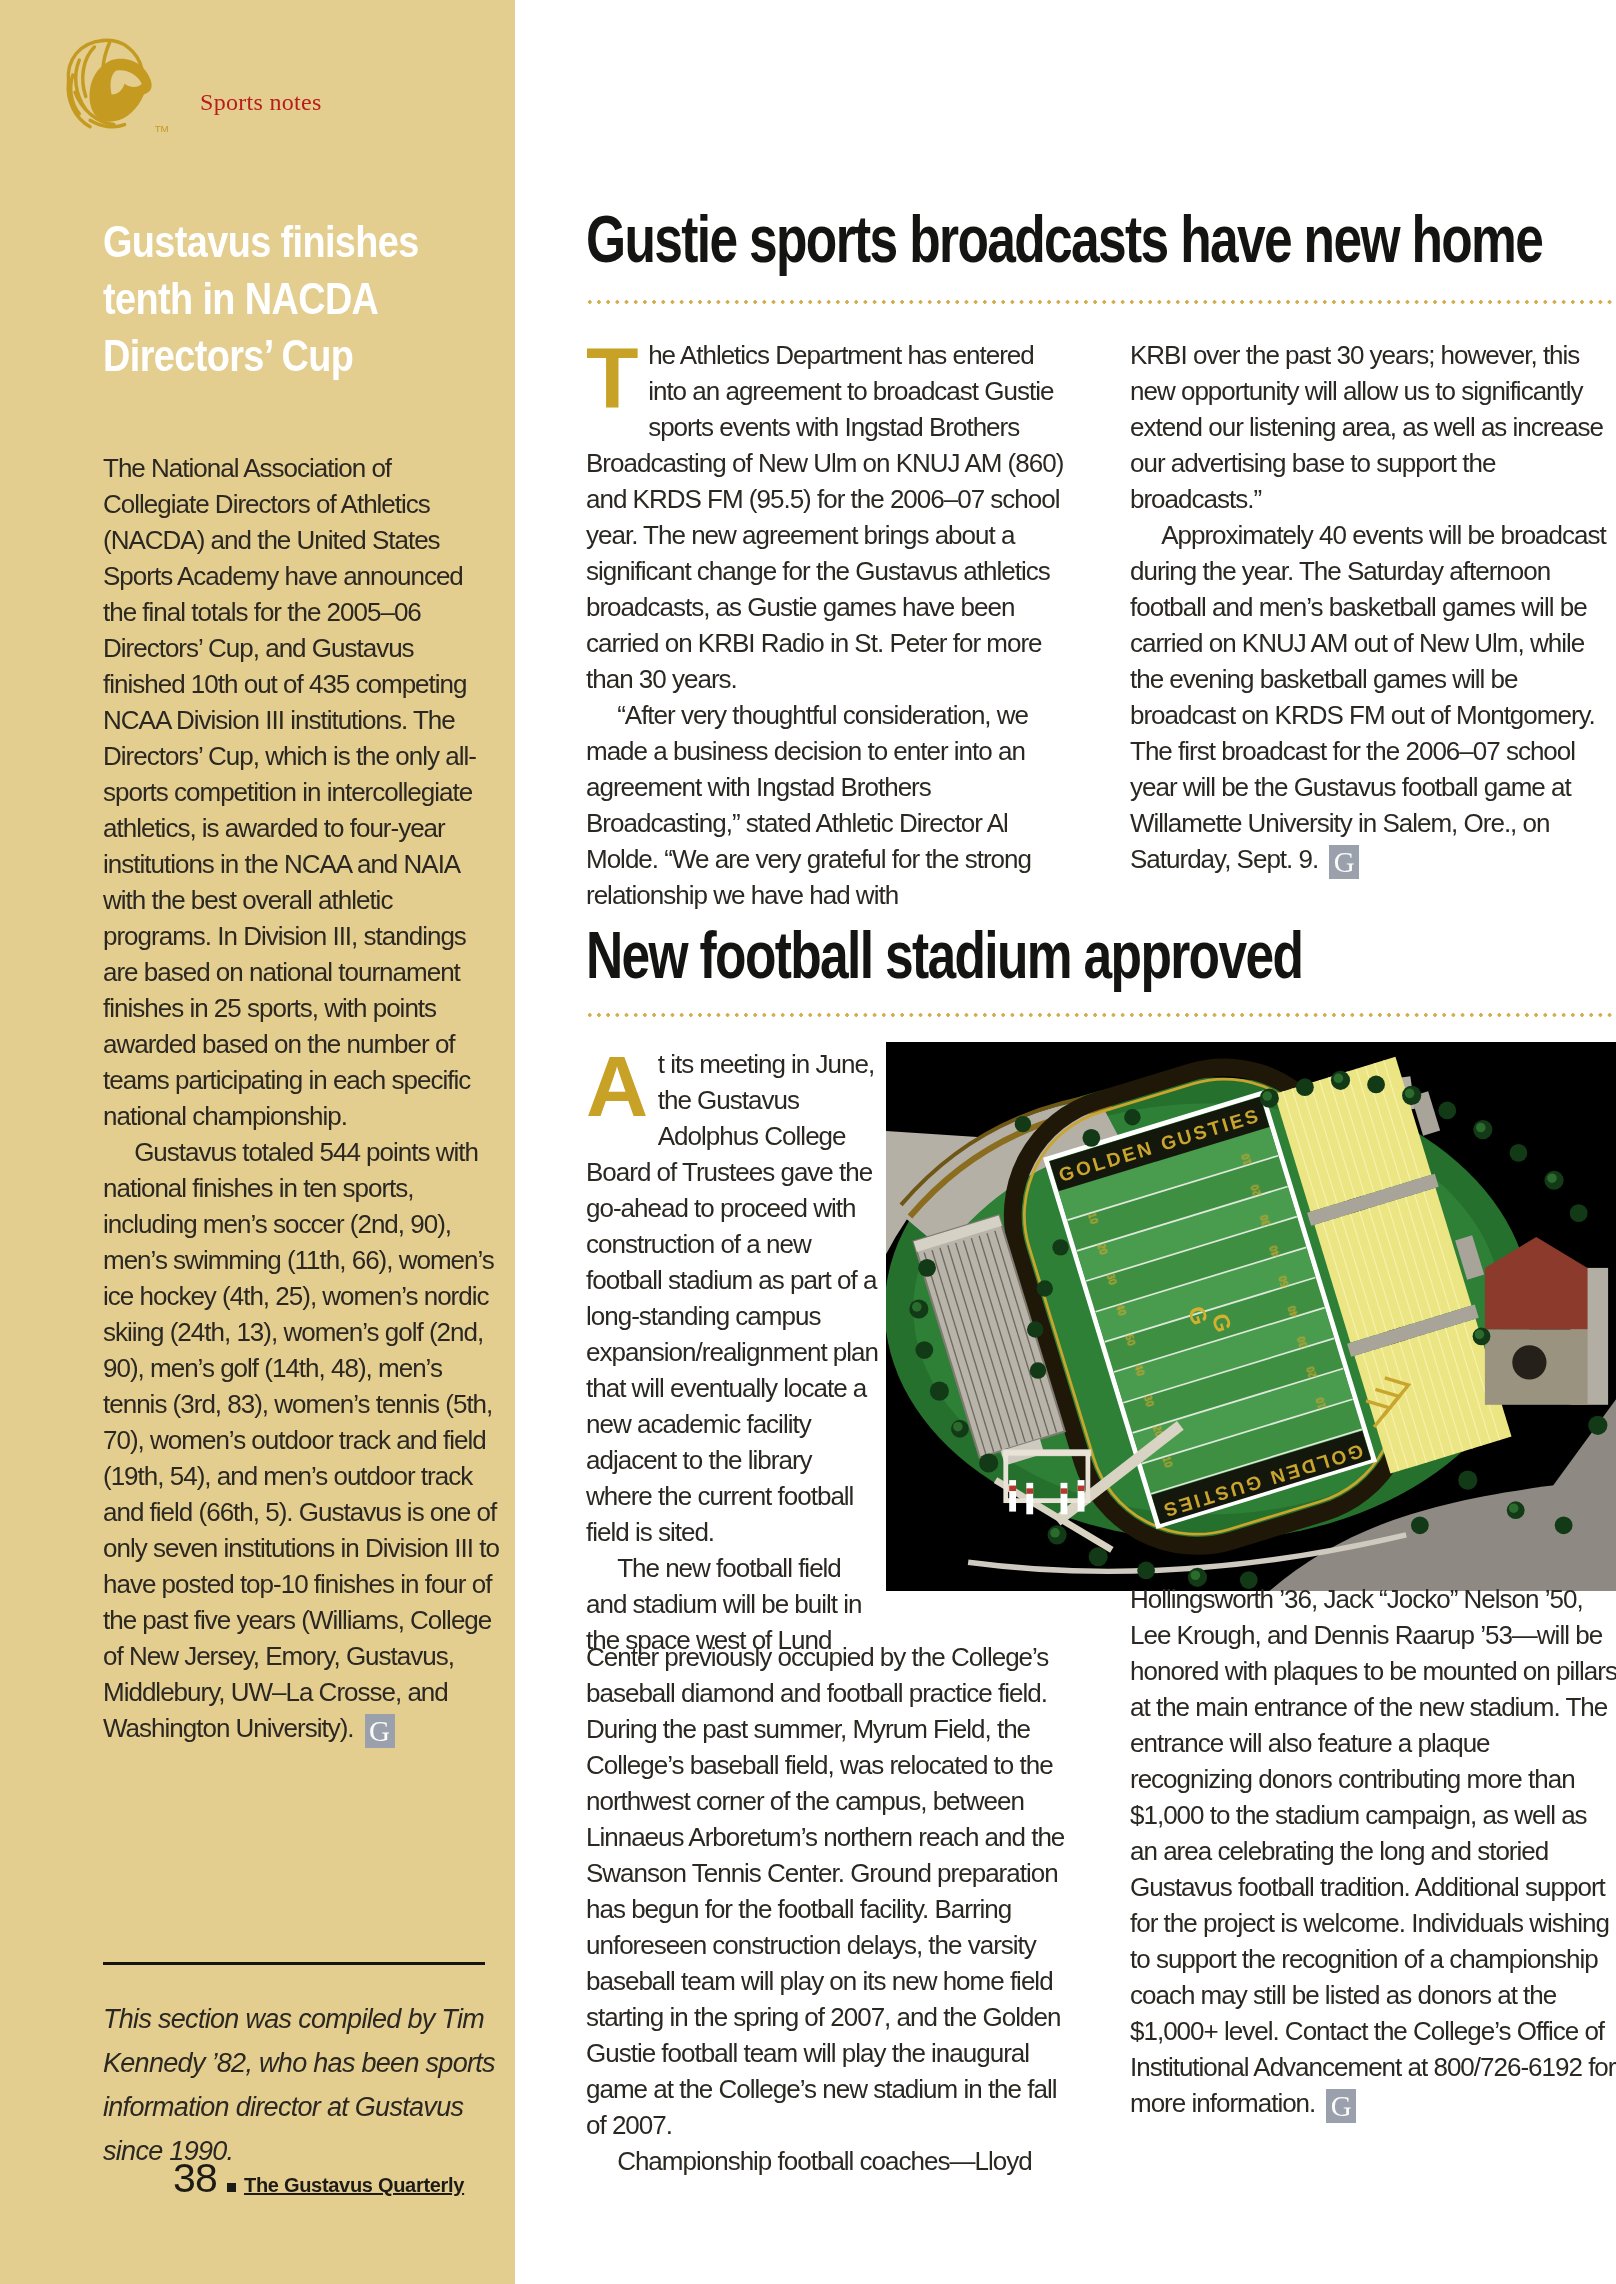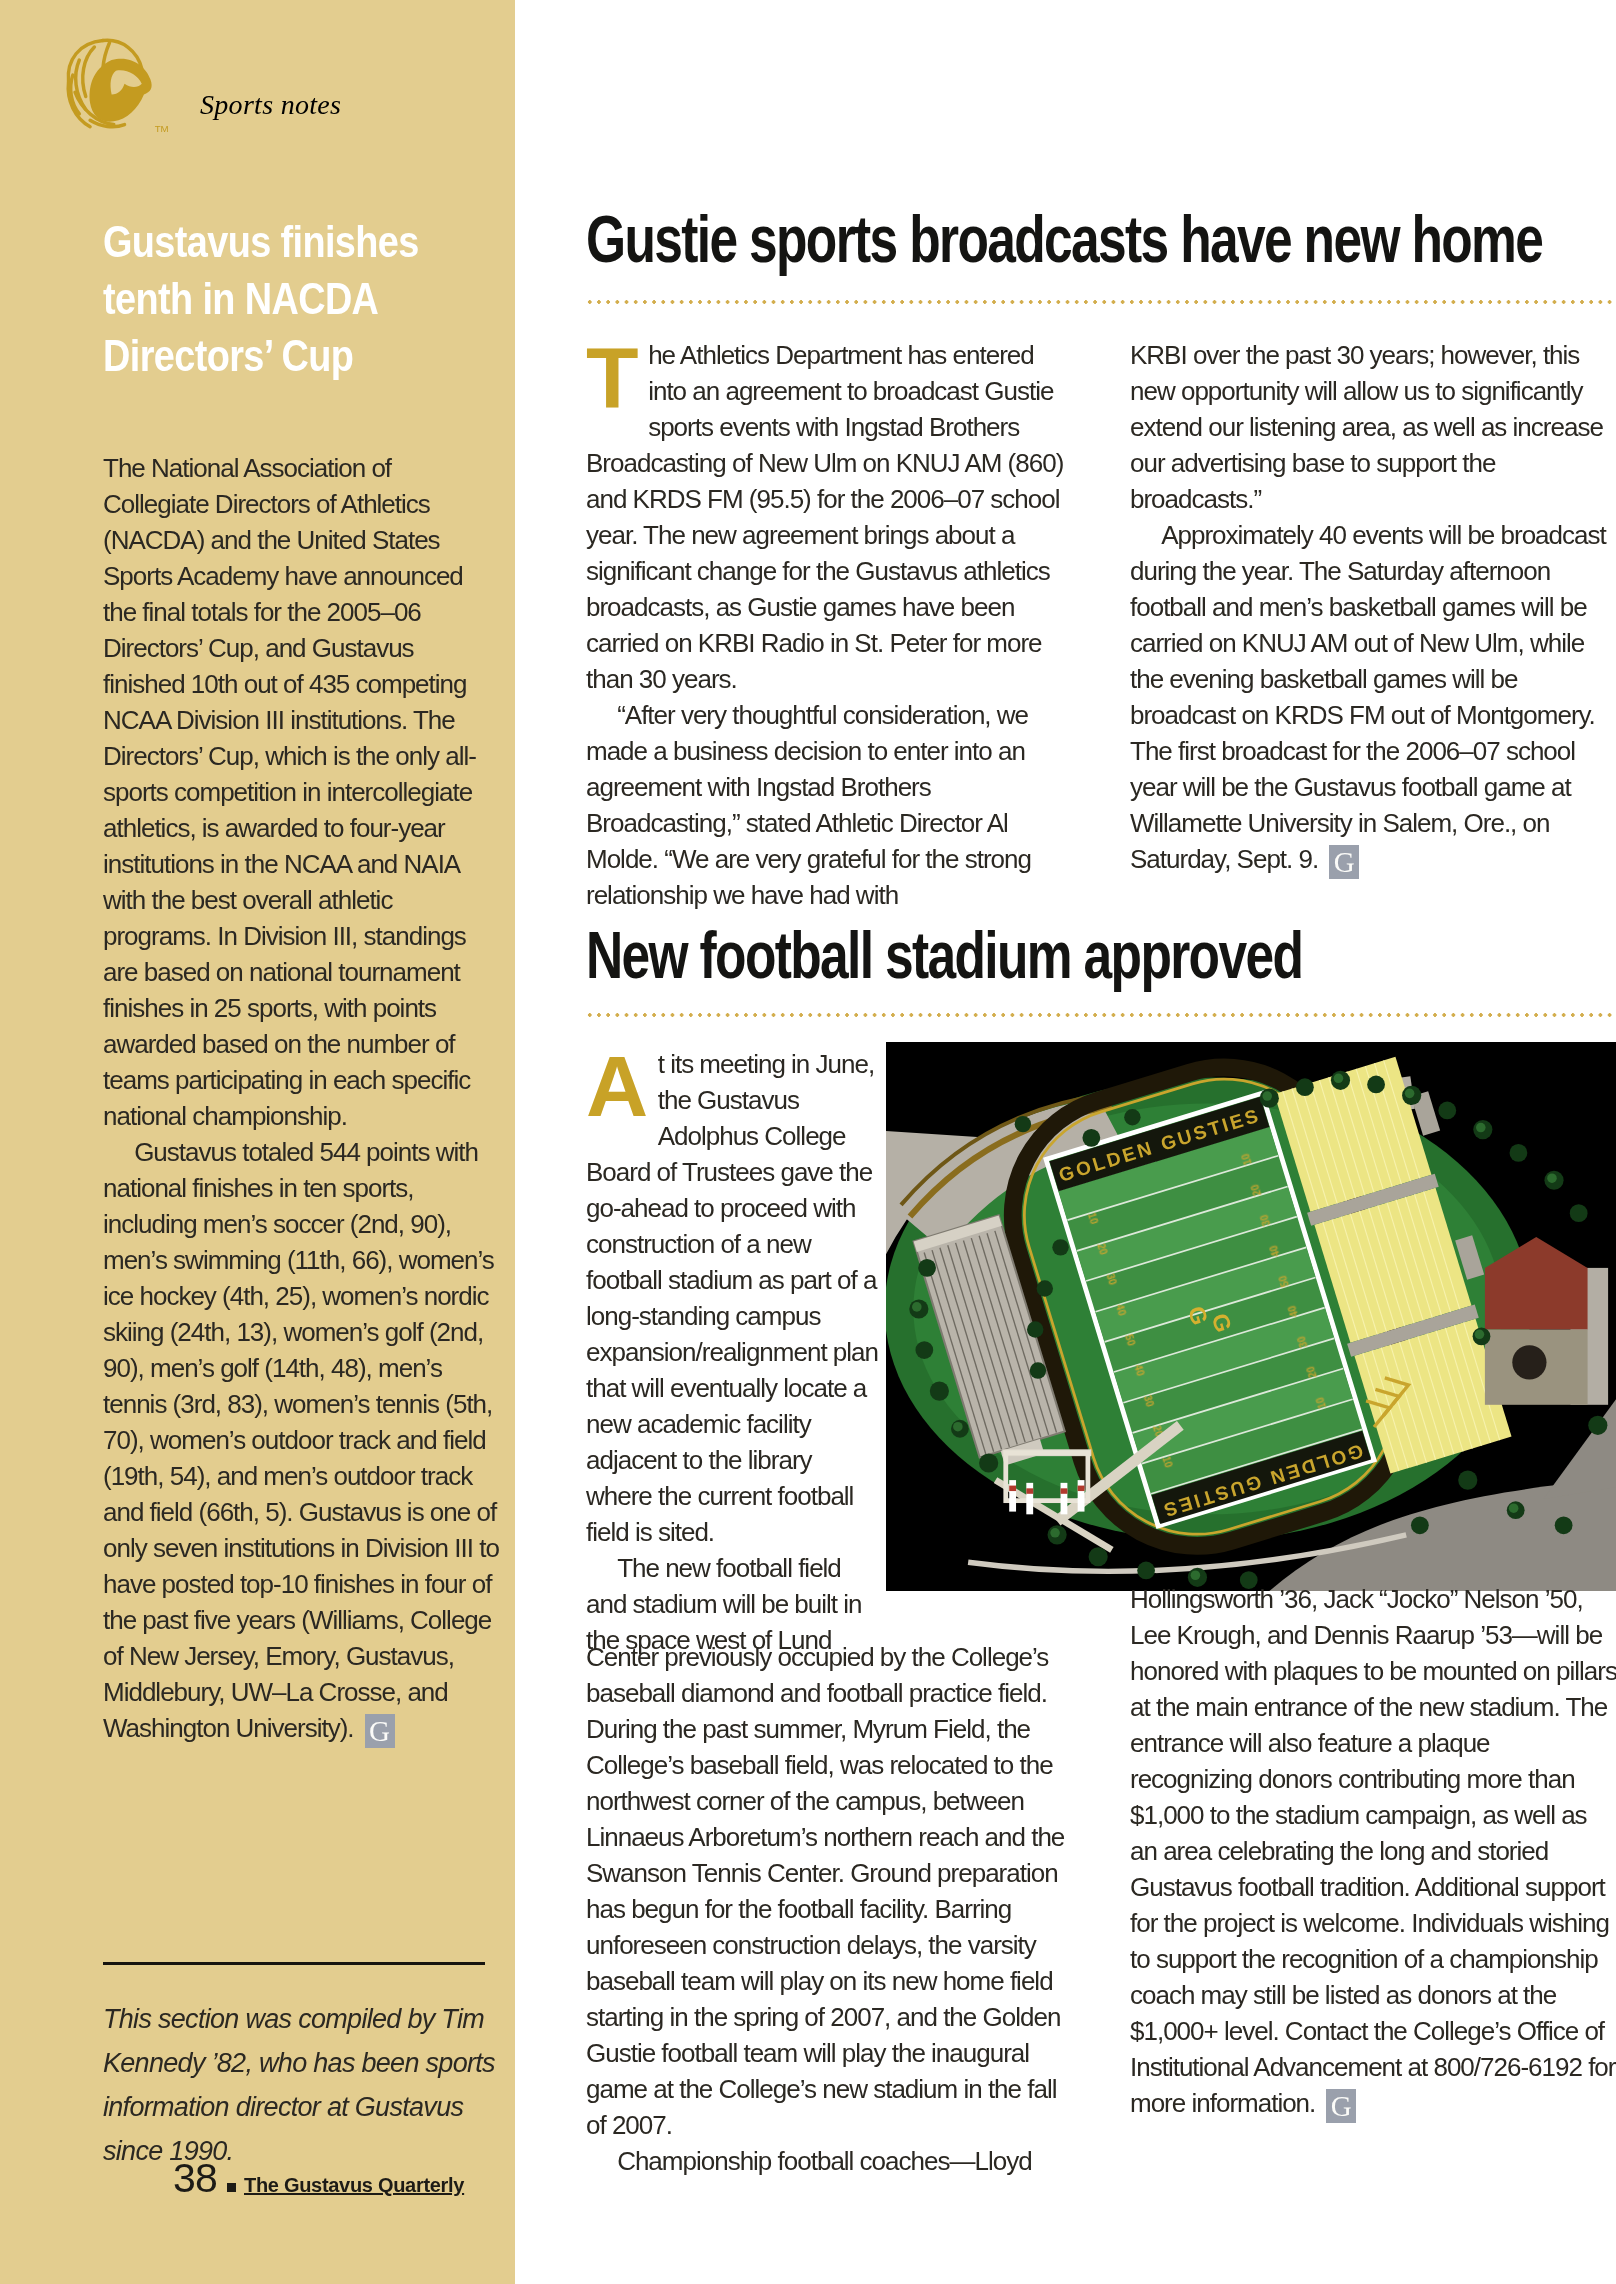--- a/index.html
+++ b/index.html
@@ -5,22 +5,22 @@
   html,body{margin:0;padding:0;background:#ffffff;}
   .page{
     position:relative;width:1617px;height:2284px;overflow:hidden;
     font-family:"Liberation Sans",sans-serif;background:#ffffff;
   }
   
   .sidebar{position:absolute;left:0;top:0;width:515px;height:2284px;background:#E3CD8F;}
   .lion{position:absolute;left:47px;top:27px;width:140px;height:109px;}
   .section-label{
     position:absolute;left:200px;top:89px;
-    font-family:"Liberation Serif",serif;font-style:italic;
-    font-size:28px;color:#000000;letter-spacing:0.3px;white-space:nowrap;
+    font-family:"Liberation Serif",serif;
+    font-size:24px;color:#b91c1c;letter-spacing:0.3px;white-space:nowrap;
   }
   .sb-headline{
     position:absolute;left:103px;top:213px;width:520px;margin:0;
     font-size:44px;line-height:57px;font-weight:bold;color:#FFFFFF;
     letter-spacing:-0.7px;white-space:pre-line;
     transform:scaleX(0.86);transform-origin:left top;
   }
   .body-text{
     font-size:26px;line-height:36px;letter-spacing:-1px;color:#2B2822;
     white-space:pre-wrap;

